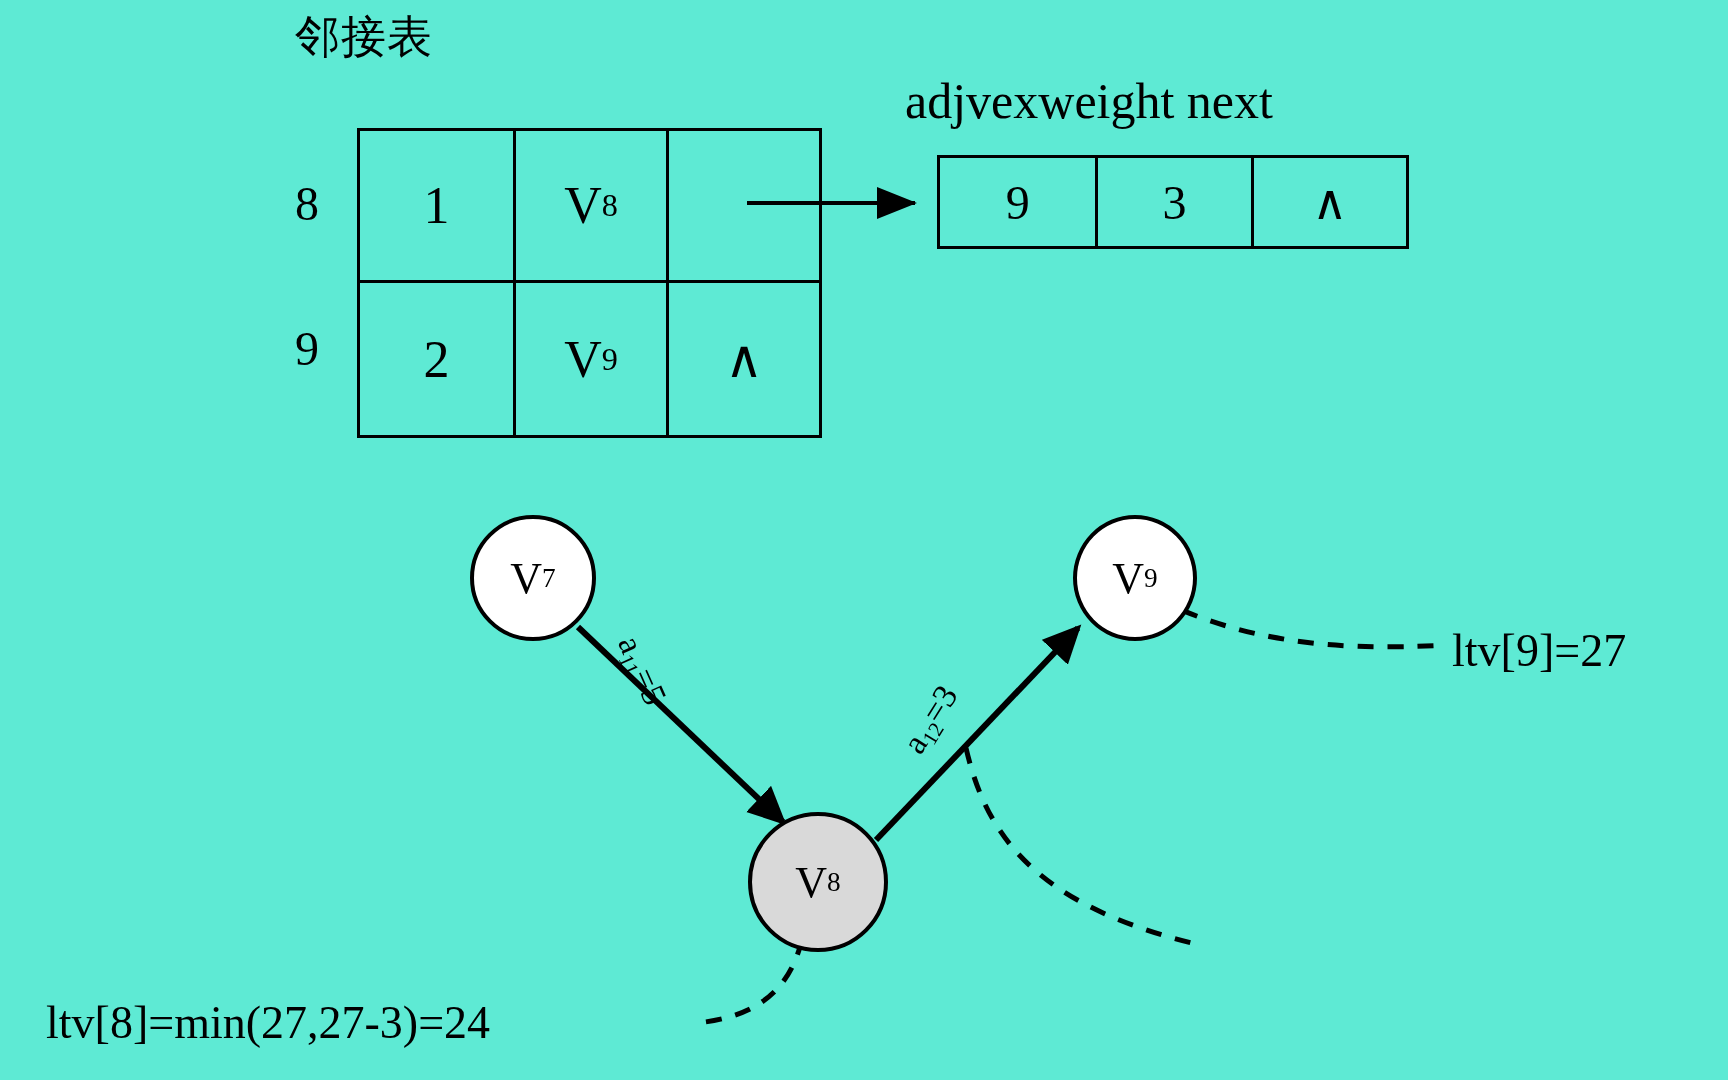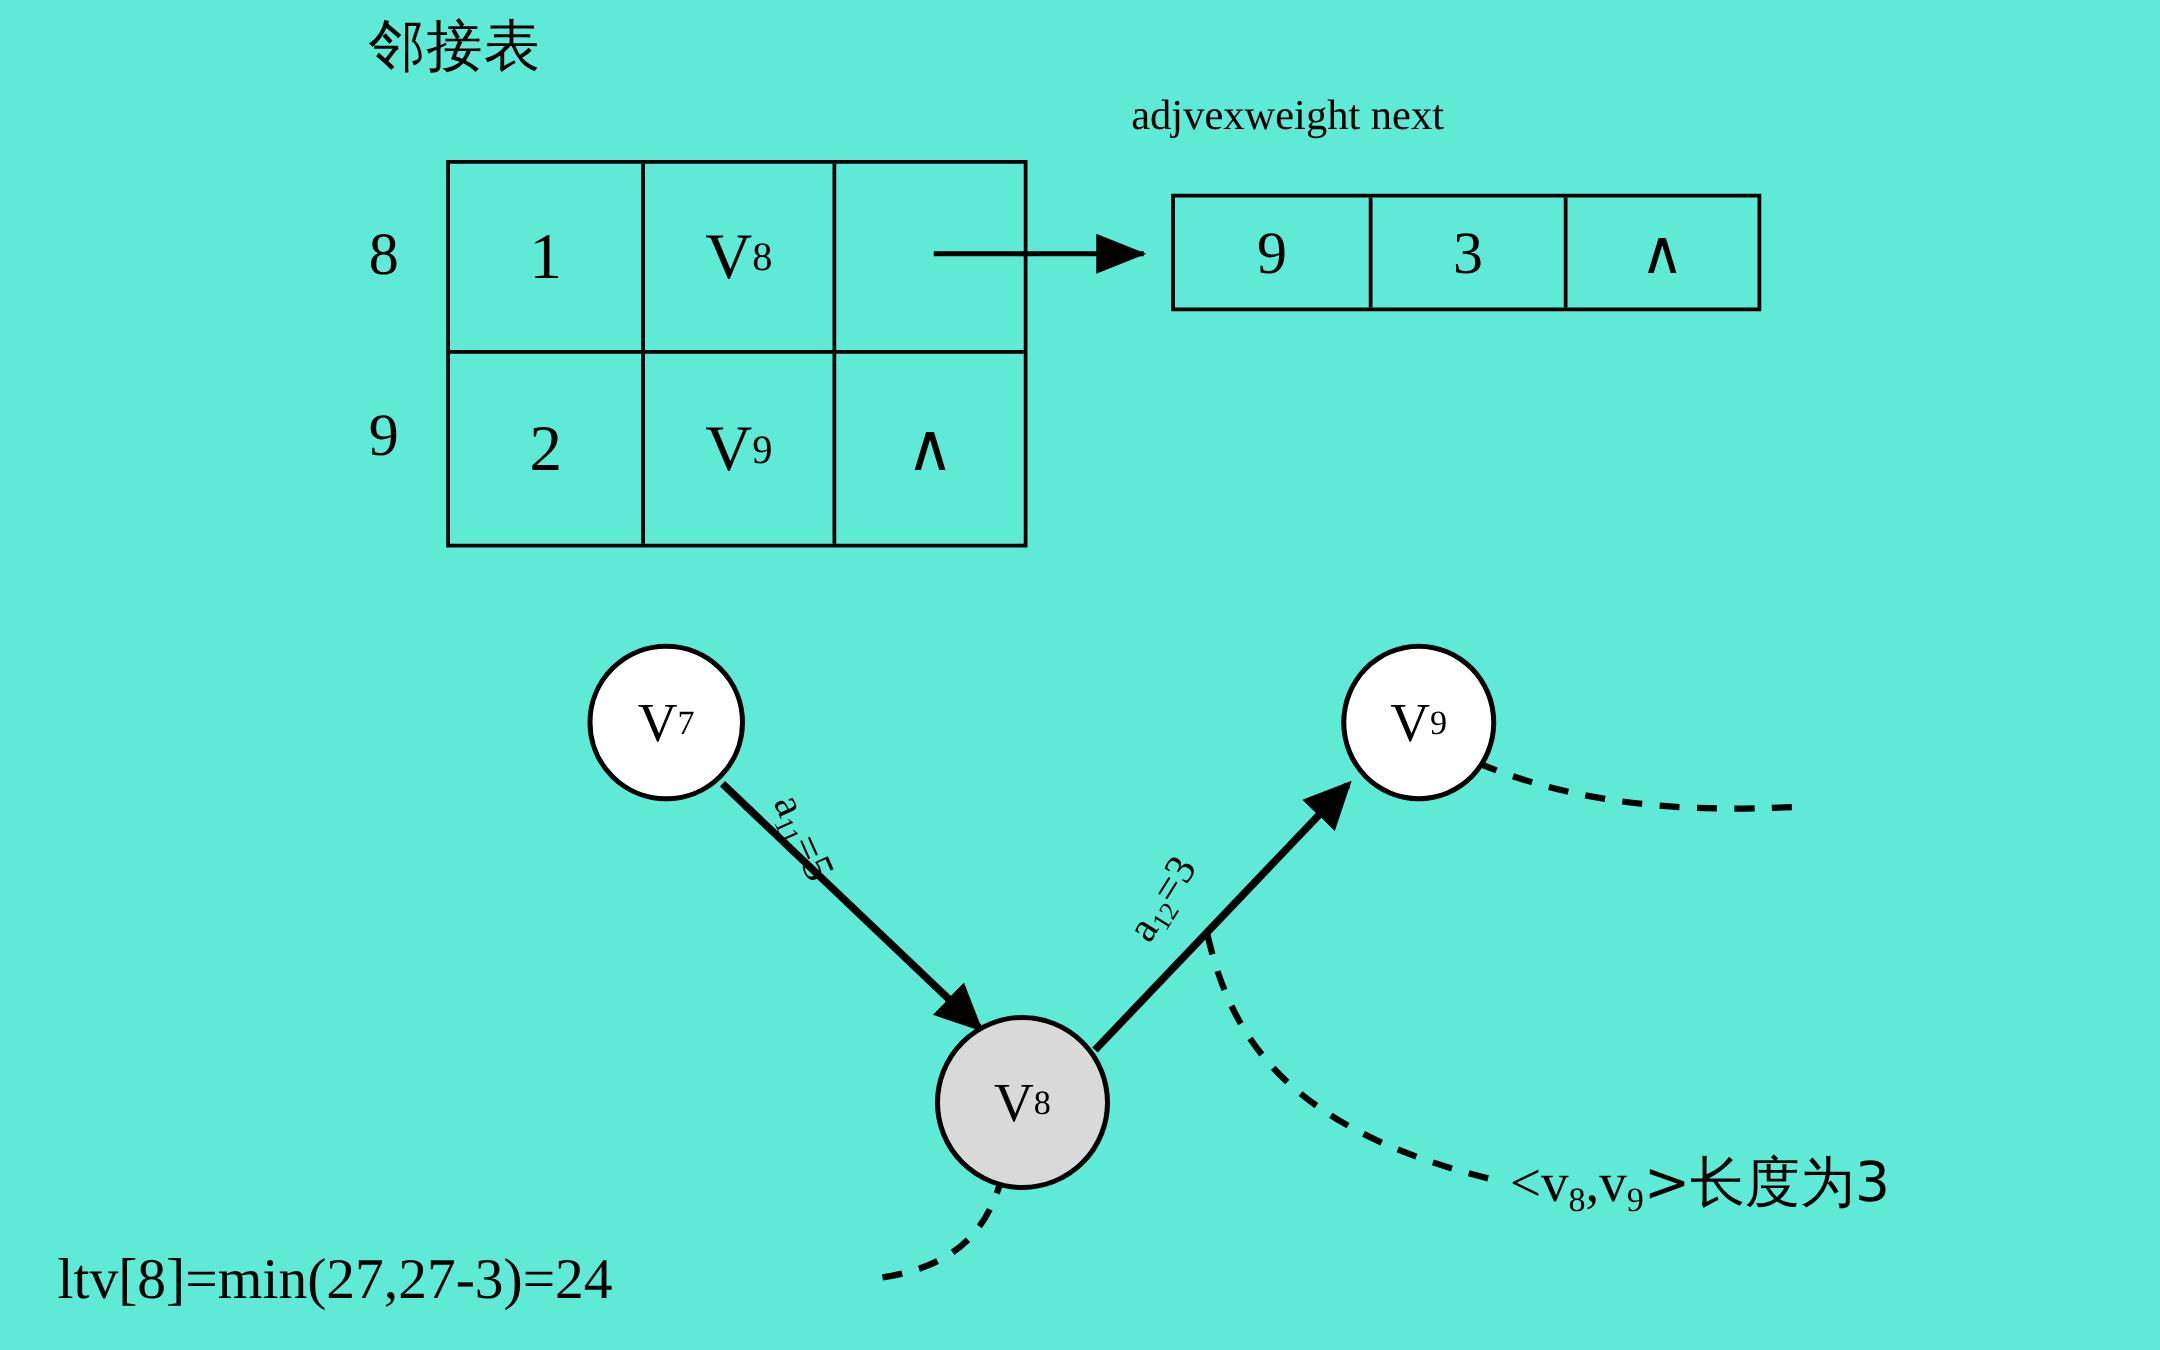--- a/index.html
+++ b/index.html
@@ -74,21 +74,21 @@
     font-size: 48px;
     left: 295px;
   }
   #rowidx-8 { top: 180px; }
   #rowidx-9 { top: 325px; }
 
   
   #node-header {
     left: 905px;
     top: 76px;
-    font-size: 34px;
+    font-size: 50px;
     letter-spacing: 0px;
   }
 
   
   #enode {
     position: absolute;
     left: 937px;
     top: 155px;
     width: 472px;
     height: 94px;
@@ -257,20 +257,18 @@
   </div>
 
   <div class="edgelbl serif" id="lbl-a11">
     <span>a</span><span class="sub">11</span><span>=5</span>
   </div>
 
   <div class="edgelbl serif" id="lbl-a12">
     <span>a</span><span class="sub">12</span><span>=3</span>
   </div>
 
-
-  <div class="txt cjk" id="vv-len">
-    <span class="serif">&lt;v</span><span class="serif sub">8</span><span class="serif">,v</span><span class="serif sub">9</span><span>&gt;长度为3</span>
-  </div>
+  <div class="txt serif" id="ltv9">ltv[9]=27</div>
+
 
   <div class="txt serif" id="ltv8">ltv[8]=min(27,27-3)=24</div>
 
 </div>
 
 </body></html>

